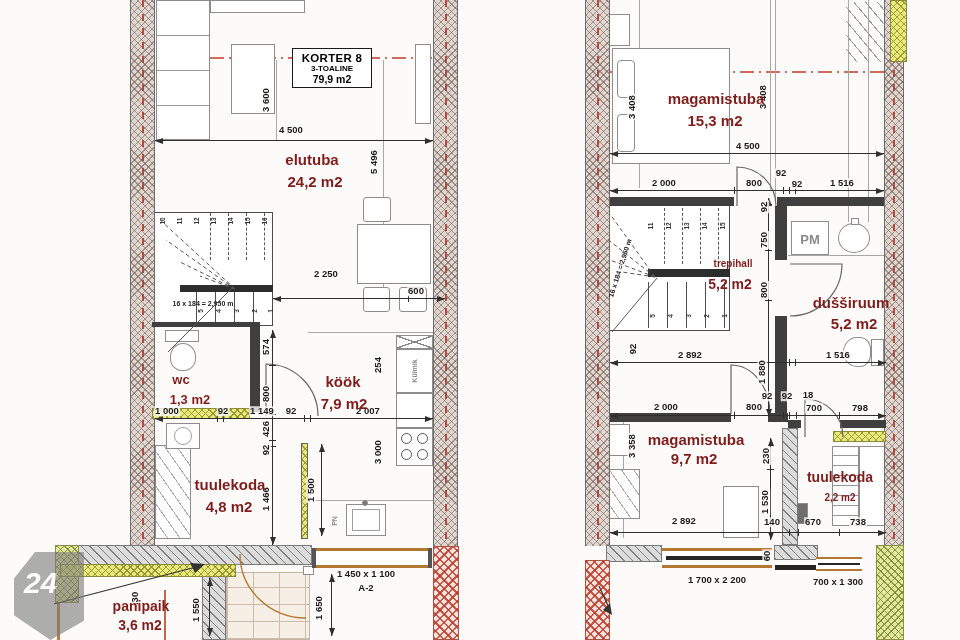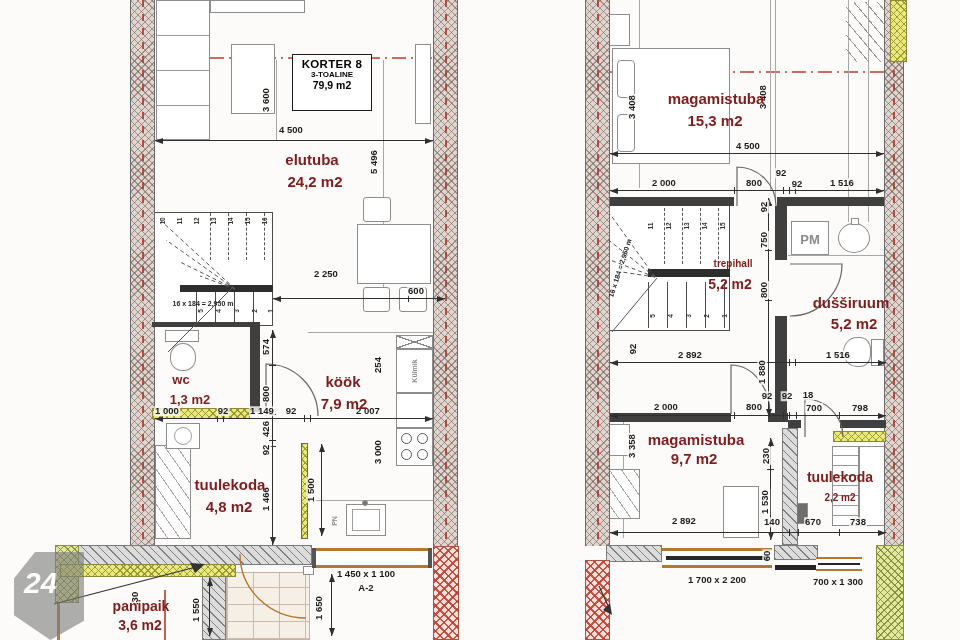--- a/index.html
+++ b/index.html
@@ -176,21 +176,21 @@
 <span class="dim" style="left:368px;top:411px">2 007</span>
 <span class="dim vdim" style="left:378px;top:452px">3 000</span>
 <span class="dim vdim" style="left:378px;top:365px">254</span>
 <span class="dim vdim" style="left:311px;top:490px">1 500</span>
 <span class="dim vdim" style="left:196px;top:610px">1 550</span>
 <span class="dim vdim" style="left:319px;top:608px">1 650</span>
 <span class="dim vdim" style="left:135px;top:600px">-.30</span>
 <span class="dim" style="left:366px;top:574px">1 450 x 1 100</span>
 <span class="dim" style="left:366px;top:588px">A-2</span>
 
-<div class="tbox" style="left:292px;top:54px;width:80px;height:57px">
+<div class="tbox" style="left:292px;top:48px;width:80px;height:40px">
   <div class="l1">KORTER 8</div>
   <div class="l2">3-TOALINE</div>
   <div class="l3">79,9 m2</div>
 </div>
 <span class="room-n" style="left:312px;top:159px">elutuba</span>
 <span class="room-a" style="left:315px;top:181px">24,2 m2</span>
 <span class="room-n" style="left:343px;top:381px">köök</span>
 <span class="room-a" style="left:344px;top:403px">7,9 m2</span>
 <span class="room-n" style="left:181px;top:379px;font-size:13px">wc</span>
 <span class="room-a" style="left:190px;top:399px;font-size:13px">1,3 m2</span>

